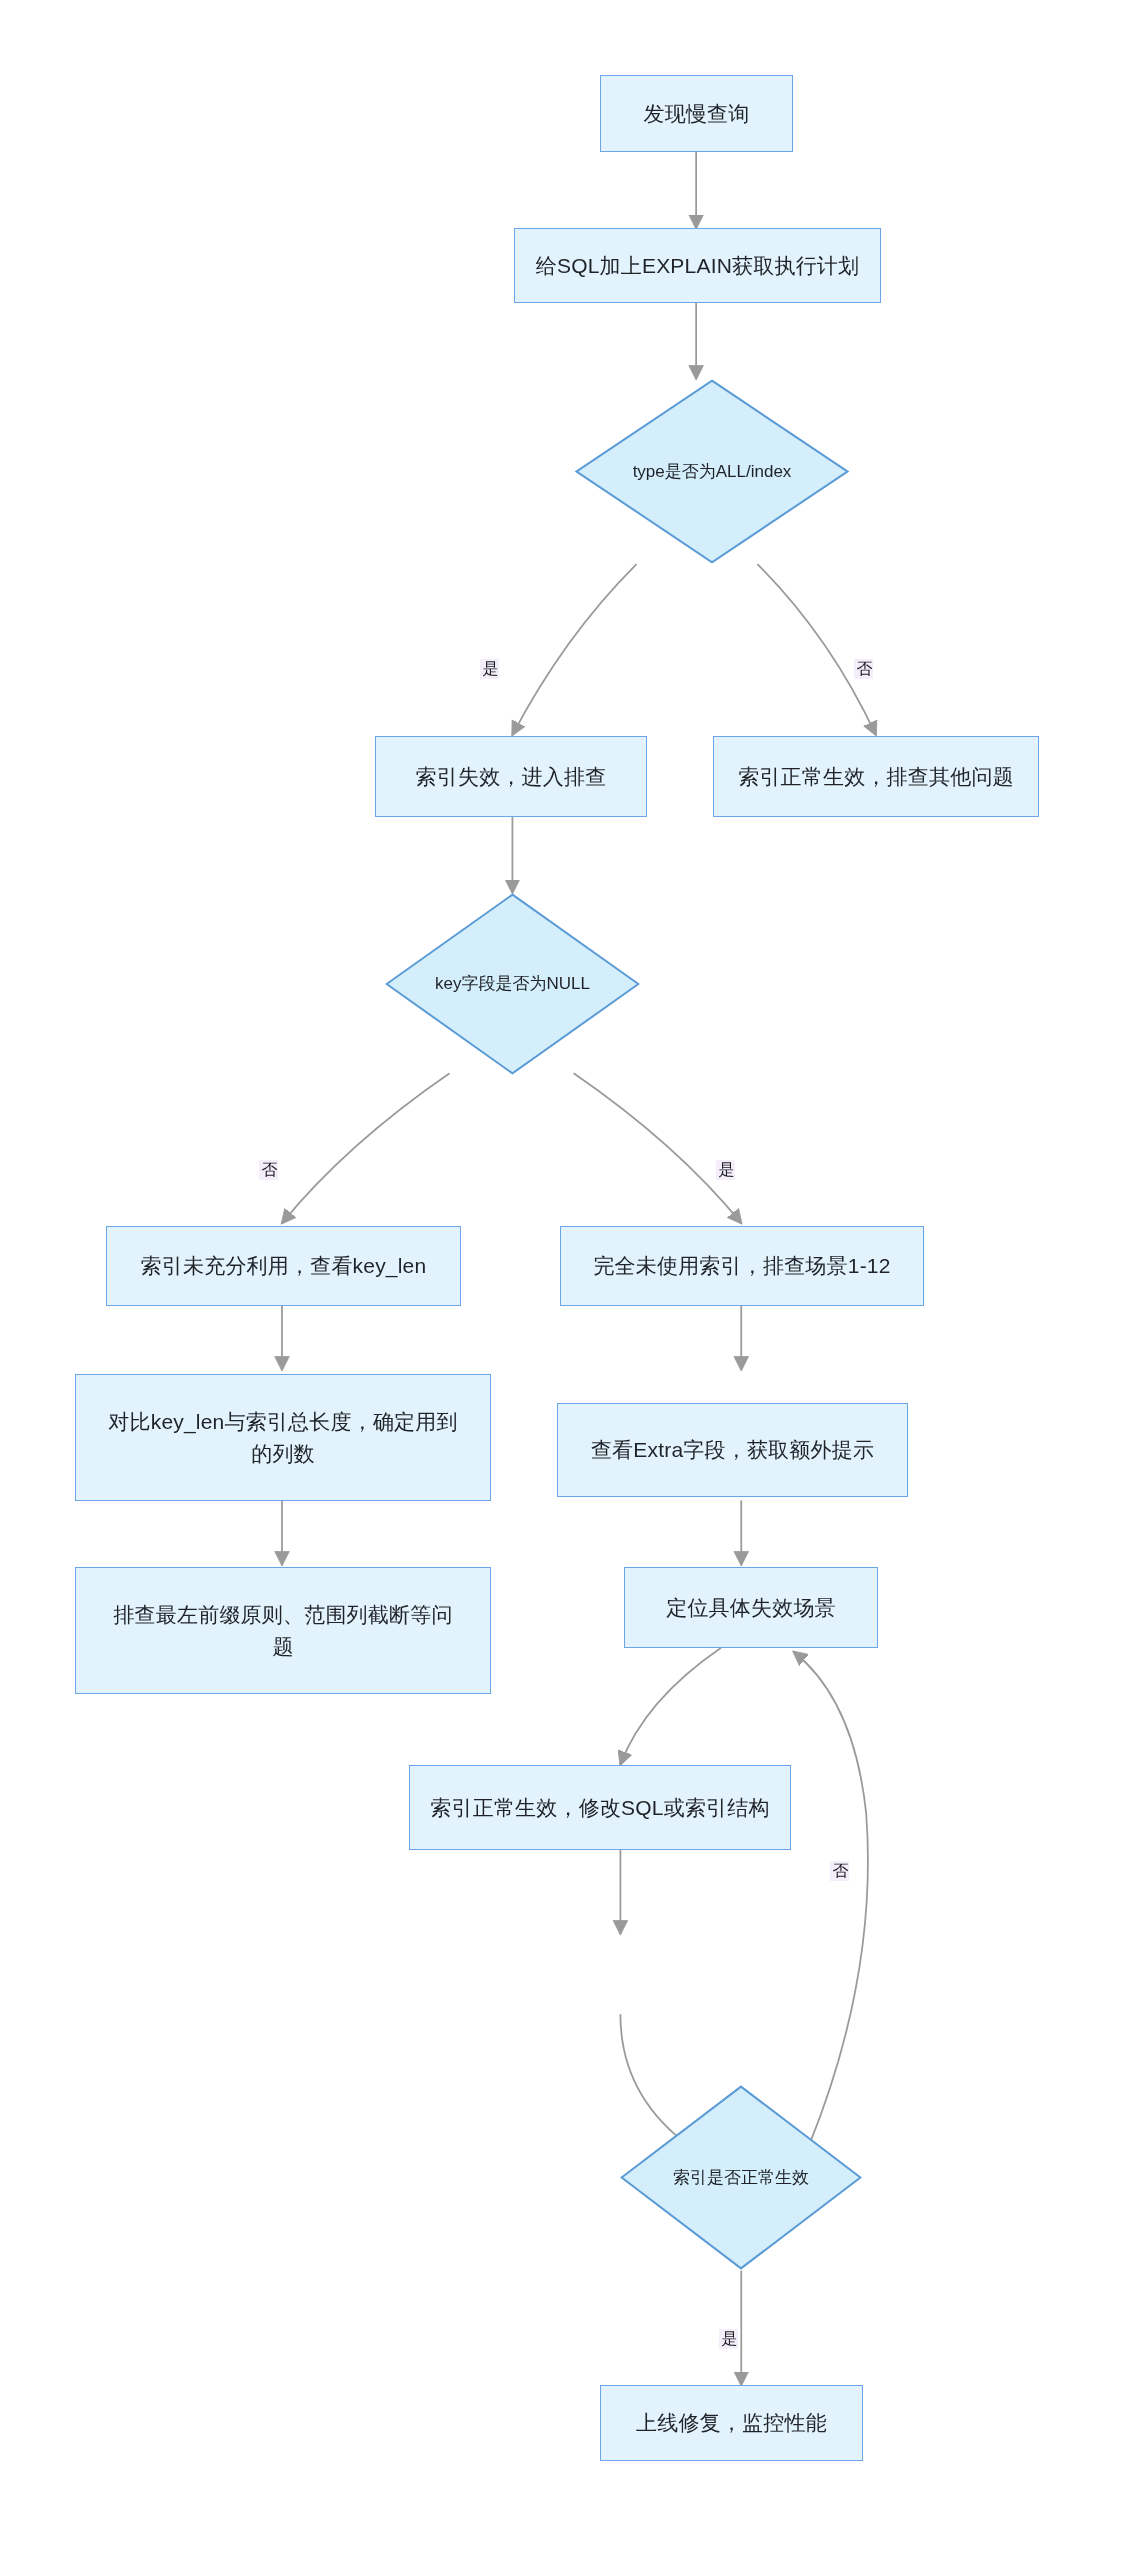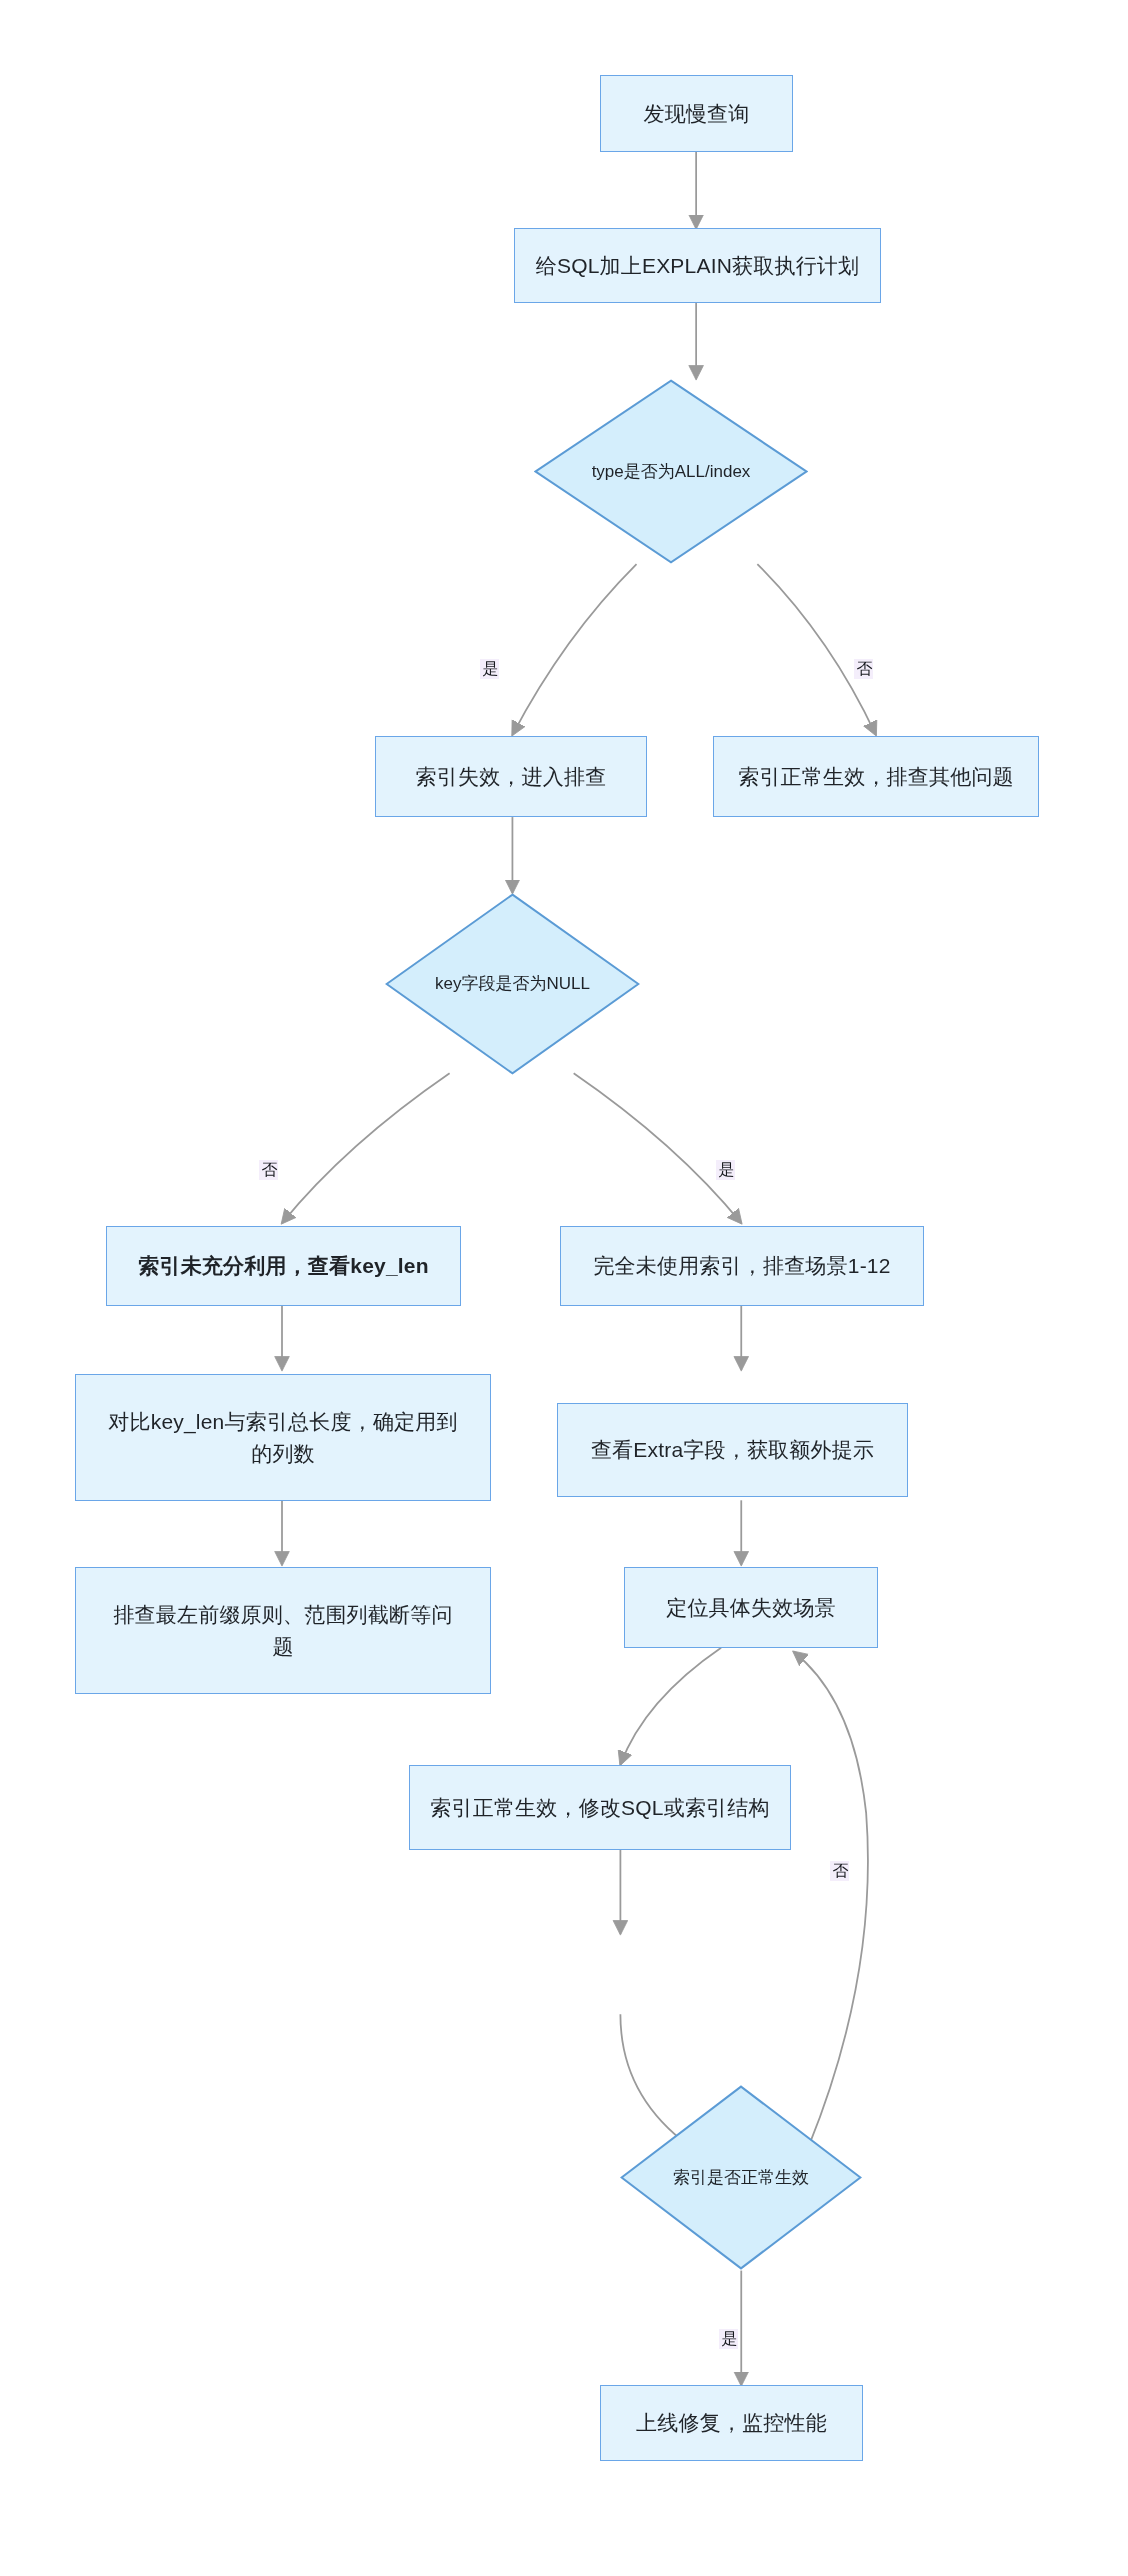--- a/index.html
+++ b/index.html
@@ -122,21 +122,21 @@
   </svg>
 
   <div class="node rect" style="left:600px; top:75px; width:193px; height:77px;">
     <span class="node-label">发现慢查询</span>
   </div>
 
   <div class="node rect" style="left:514px; top:228px; width:367px; height:75px;">
     <span class="node-label">给SQL加上EXPLAIN获取执行计划</span>
   </div>
 
-  <div class="node diamond" style="left:534px; top:379px; width:274px; height:185px;">
+  <div class="node diamond" style="left:575px; top:379px; width:274px; height:185px;">
     <svg class="diamond-shape" viewBox="0 0 340 230" preserveAspectRatio="none">
       <polygon points="170,2 338,115 170,228 2,115" fill="#d4eefc" stroke="#5b9bd5" stroke-width="2.5"></polygon>
     </svg>
     <span class="diamond-label">type是否为ALL/index</span>
   </div>
 
   <div class="node rect" style="left:375px; top:736px; width:272px; height:81px;">
     <span class="node-label">索引失效，进入排查</span>
   </div>
 
@@ -144,21 +144,21 @@
     <span class="node-label">索引正常生效，排查其他问题</span>
   </div>
 
   <div class="node diamond" style="left:385px; top:893px; width:255px; height:182px;">
     <svg class="diamond-shape" viewBox="0 0 316 226" preserveAspectRatio="none">
       <polygon points="158,2 314,113 158,224 2,113" fill="#d4eefc" stroke="#5b9bd5" stroke-width="2.5"></polygon>
     </svg>
     <span class="diamond-label">key字段是否为NULL</span>
   </div>
 
-  <div class="node rect" style="left:106px; top:1226px; width:355px; height:80px;font-weight:bold;">
+  <div class="node rect" style="left:106px; top:1226px; width:355px; height:80px;">
     <span class="node-label">索引未充分利用，查看key_len</span>
   </div>
 
   <div class="node rect" style="left:560px; top:1226px; width:364px; height:80px;">
     <span class="node-label">完全未使用索引，排查场景1-12</span>
   </div>
 
   <div class="node rect" style="left:75px; top:1374px; width:416px; height:127px;">
     <span class="node-label">对比key_len与索引总长度，确定用到
 的列数</span>

